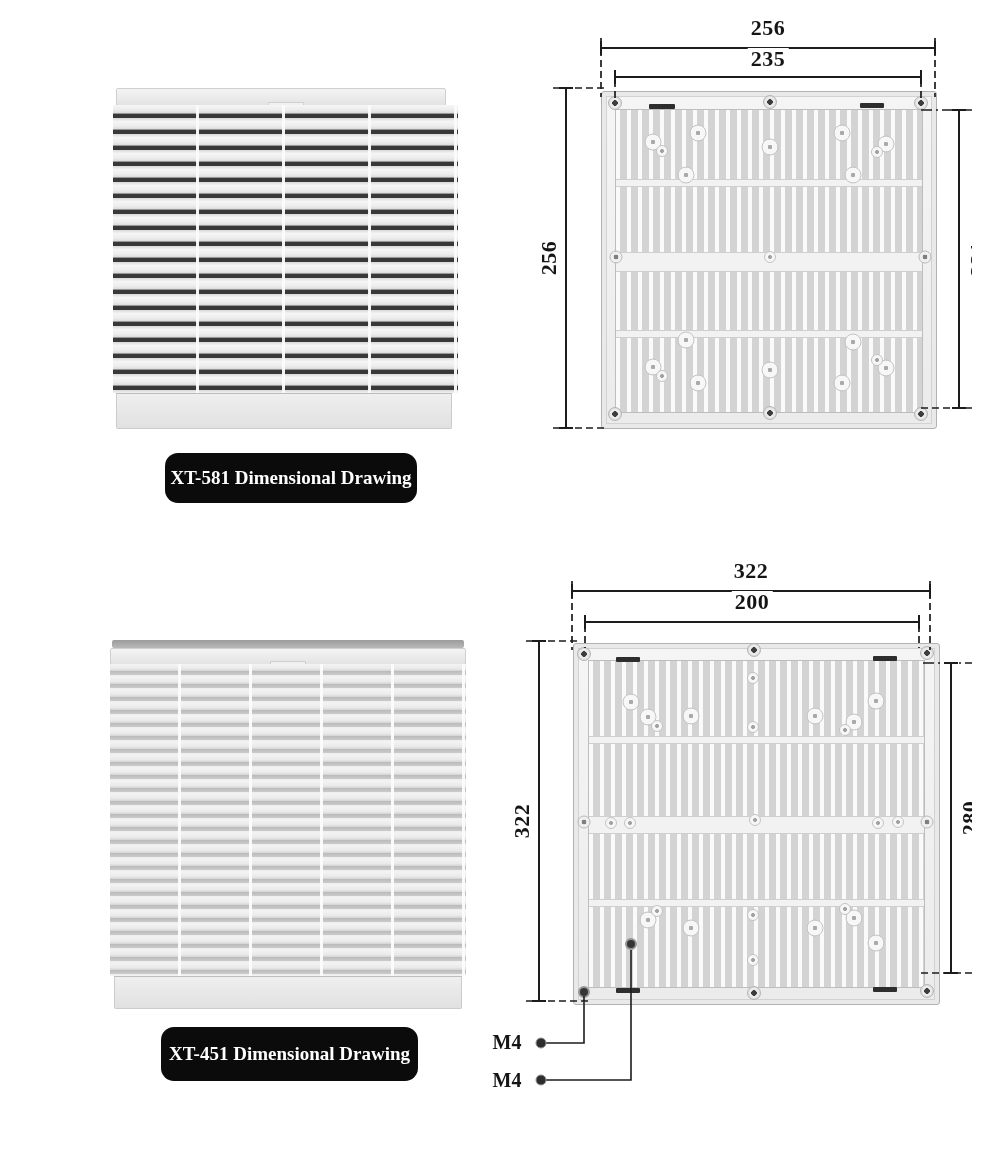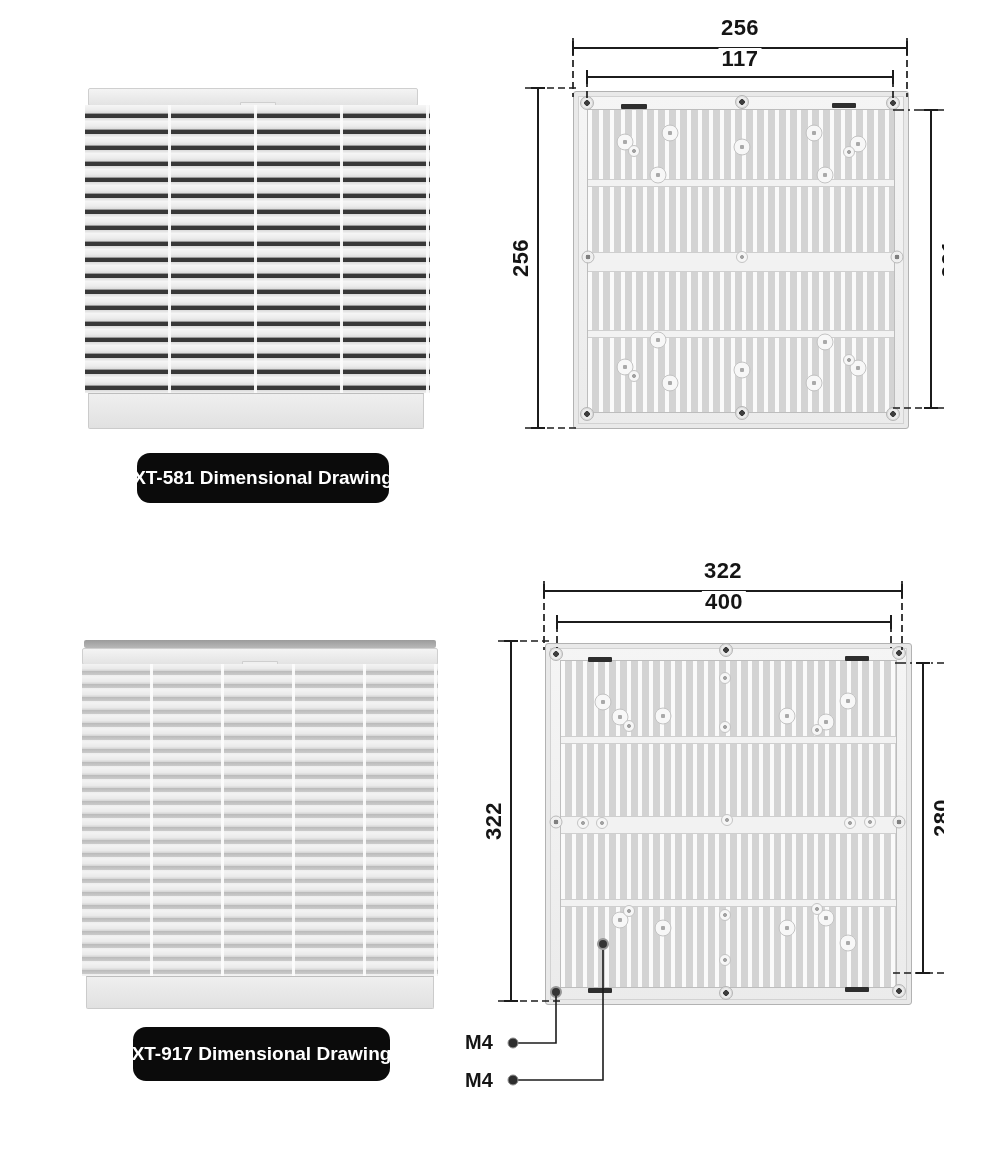--- a/index.html
+++ b/index.html
@@ -1,17 +1,17 @@
 <!DOCTYPE html>
 <html><head>
 <meta charset="utf-8">
 <style>
   html,body{margin:0;padding:0;background:#fff;}
   .canvas{position:relative;width:944px;height:1163px;background:#fff;overflow:hidden;
-          font-family:Liberation Sans, sans-serif;}
+          font-family:Liberation Serif, serif;margin-left:28px;}
 
   
   .photo{position:absolute;}
   .photo .cap{position:absolute;background:linear-gradient(#f4f4f4,#e3e3e3);
               border:1px solid #cfcfcf;border-radius:2px;}
   .photo .notch{position:absolute;width:34px;height:7px;background:#f0f0f0;
                 border:1px solid #cfcfcf;border-radius:0 0 4px 4px;top:14px;left:50%;
                 transform:translateX(-50%);}
   .photo .base{position:absolute;background:linear-gradient(#efefef,#e1e1e1);
                border:1px solid #cbcbcb;border-top:1px solid #bdbdbd;border-radius:0 0 2px 2px;}
@@ -217,27 +217,27 @@
     <line class="dl ddot" x1="895" y1="663" x2="953" y2="663"></line>
     <line class="dl dd" x1="893" y1="973" x2="950" y2="973"></line>
 
     <polyline class="dl" style="stroke-width:1.6" points="556,996 556,1043 518,1043"></polyline>
     <polyline class="dl" style="stroke-width:1.6" points="603,950 603,1080 518,1080"></polyline>
     <circle cx="513" cy="1043" r="5" fill="#2d2d2d" stroke="#8f8f8f"></circle>
     <circle cx="513" cy="1080" r="5" fill="#2d2d2d" stroke="#8f8f8f"></circle>
   </svg>
 
   <div class="dim" style="left:740px;top:28px;">256</div>
-  <div class="dim" style="left:740px;top:59px;">117</div>
+  <div class="dim" style="left:740px;top:59px;">235</div>
   <div class="dim v" style="left:521px;top:258px;">256</div>
   <div class="dim v" style="left:950px;top:259px;">221</div>
 
   <div class="dim" style="left:723px;top:571px;">322</div>
-  <div class="dim" style="left:724px;top:602px;">400</div>
+  <div class="dim" style="left:724px;top:602px;">200</div>
   <div class="dim v" style="left:494px;top:821px;">322</div>
   <div class="dim v" style="left:942px;top:818px;">280</div>
 
   <div class="m4" style="left:479px;top:1042px;">M4</div>
   <div class="m4" style="left:479px;top:1080px;">M4</div>
 
   <div class="caption" style="left: 137px; top: 453px; width: 252px; height: 50px; background: rgb(11, 11, 11); color: rgb(255, 255, 255);">XT-581 Dimensional Drawing</div>
-  <div class="caption" style="left: 133px; top: 1027px; width: 257px; height: 54px; background: rgb(11, 11, 11); color: rgb(255, 255, 255);">XT-917 Dimensional Drawing</div>
+  <div class="caption" style="left: 133px; top: 1027px; width: 257px; height: 54px; background: rgb(11, 11, 11); color: rgb(255, 255, 255);">XT-451 Dimensional Drawing</div>
 </div>
 
 </body></html>

